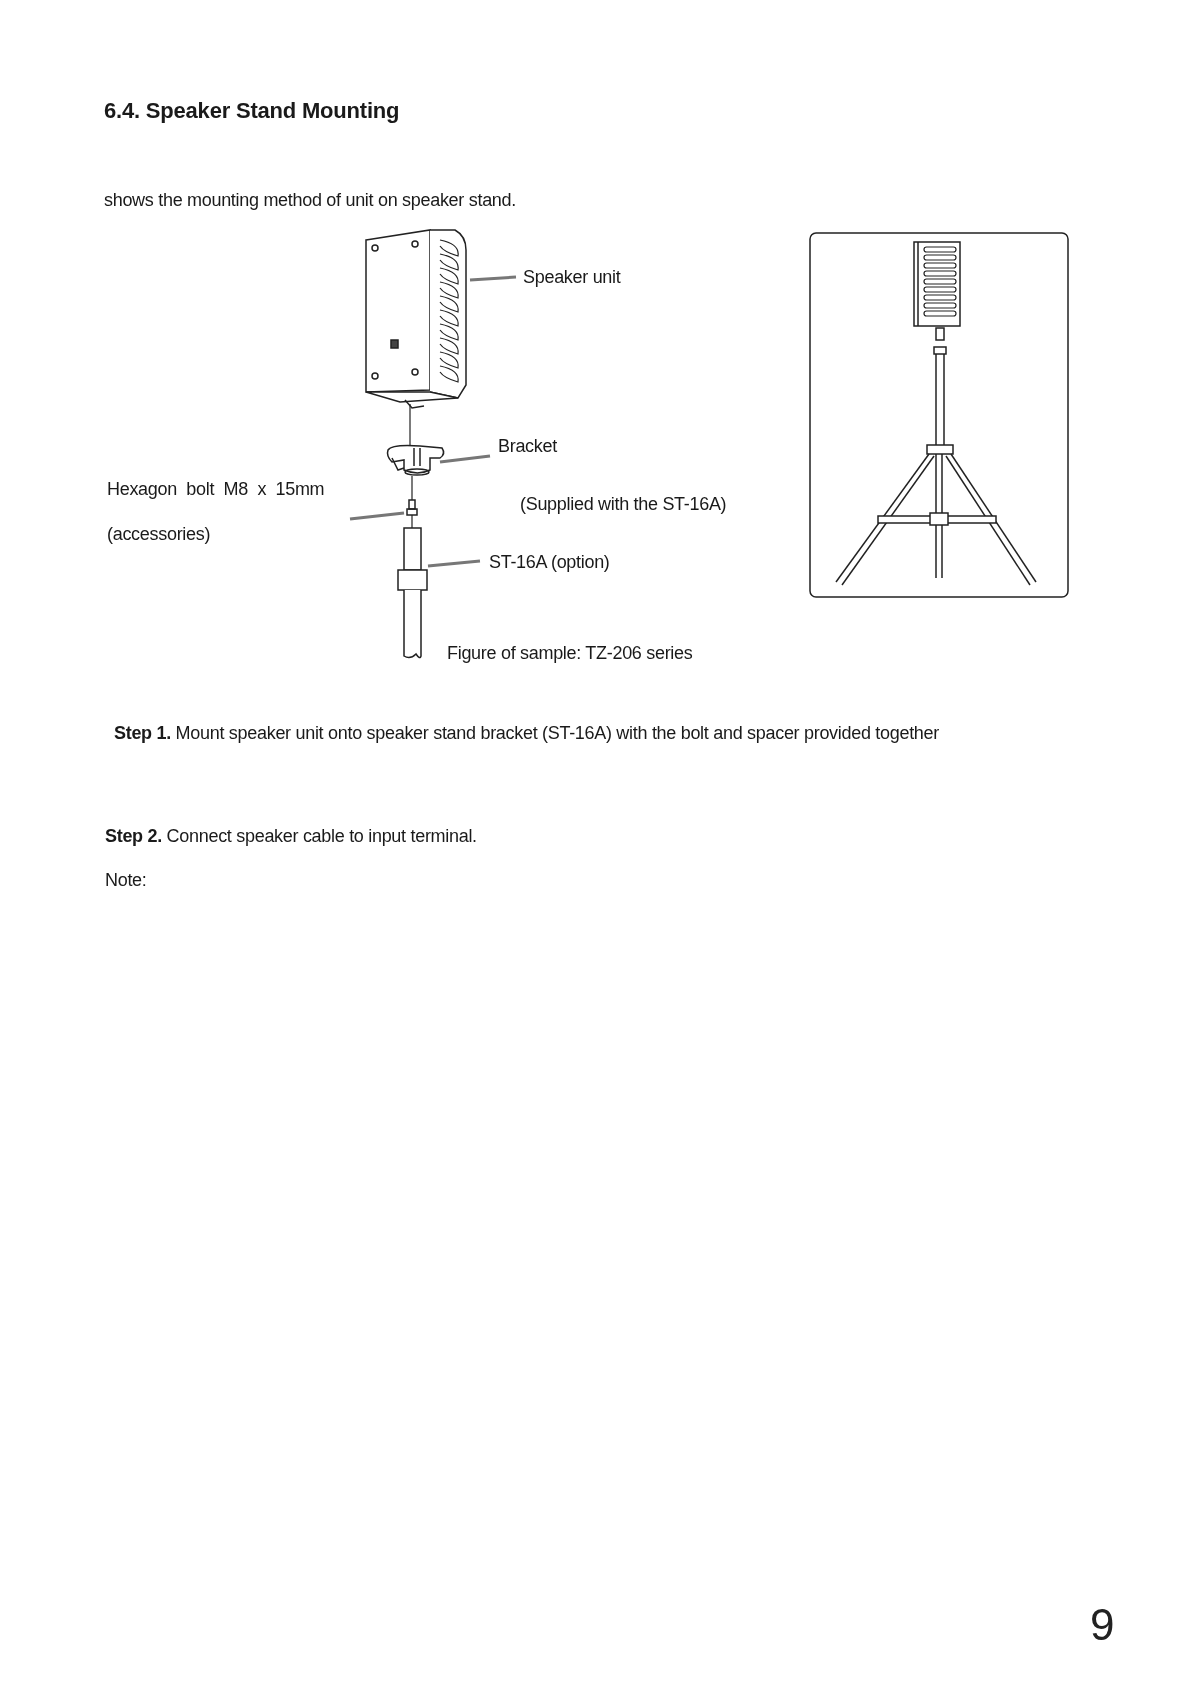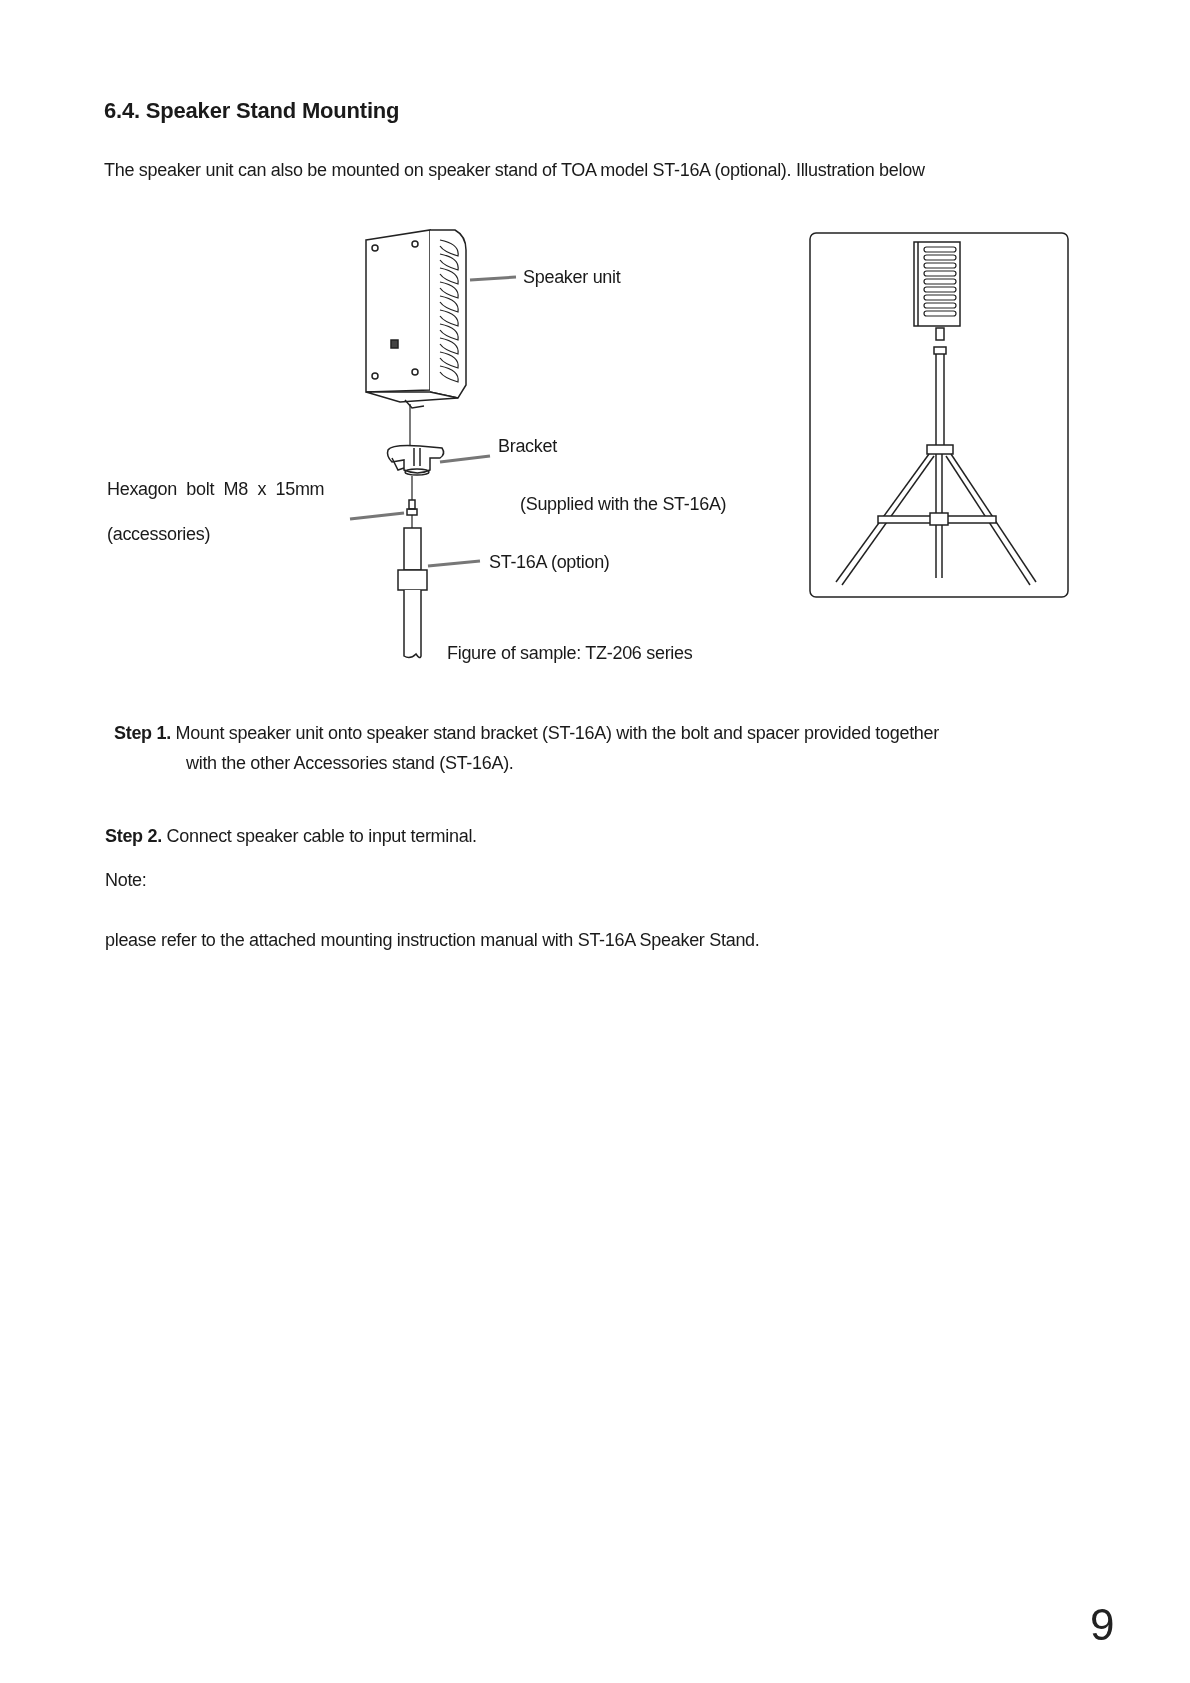--- a/index.html
+++ b/index.html
@@ -19,21 +19,22 @@
     .note { left: 105px; top: 865px; width: 990px; }
     .pagenum { left: 1090px; top: 1600px; font-size: 44px; color: #222; }
     svg { position: absolute; overflow: visible; }
   </style>
 </head>
 <body>
 
 <div class="abs title">6.4. Speaker Stand Mounting</div>
 
 <div class="abs para intro">
-  <span>The speaker unit can also be mounted on speaker stand of TOA model ST-16A (optional). Illustration below</span><br>
+  <br>
+  <span>shows the mounting method of unit on speaker stand.</span>
 </div>
 
 <div>
   <svg style="left:0;top:0;" width="1190" height="700">
     <g fill="none" stroke="#222" stroke-width="1.5">
 
       <path d="M366 240 L430 230 L430 390 L366 392 Z" fill="#fff"></path>
 
       <path d="M430 230 L455 230 Q466 236 466 250 L466 385 L458 398 L430 392" fill="#fff"></path>
 
@@ -132,26 +133,24 @@
       <line x1="946" y1="456" x2="1030" y2="585"></line>
 
       <rect x="878" y="516" width="118" height="7" fill="#fff"></rect>
       <rect x="930" y="513" width="18" height="12" fill="#fff"></rect>
     </g>
   </svg>
 </div>
 
 <div class="abs para step1">
   <span class="bold">Step 1.</span><span> Mount speaker unit onto speaker stand bracket (ST-16A) with the bolt and spacer provided together</span>
-  <span class="indent">with the other Accessories stand (ST-16A).</span>
 </div>
 
 <div class="abs para step2">
   <span class="bold">Step 2.</span><span> Connect speaker cable to input terminal.</span>
 </div>
 
 <div class="abs para note">
   <span>Note:</span><br>
   <br>
-  <span>please refer to the attached mounting instruction manual with ST-16A Speaker Stand.</span>
 </div>
 
 <div class="abs pagenum">9</div>
 
 </body></html>

